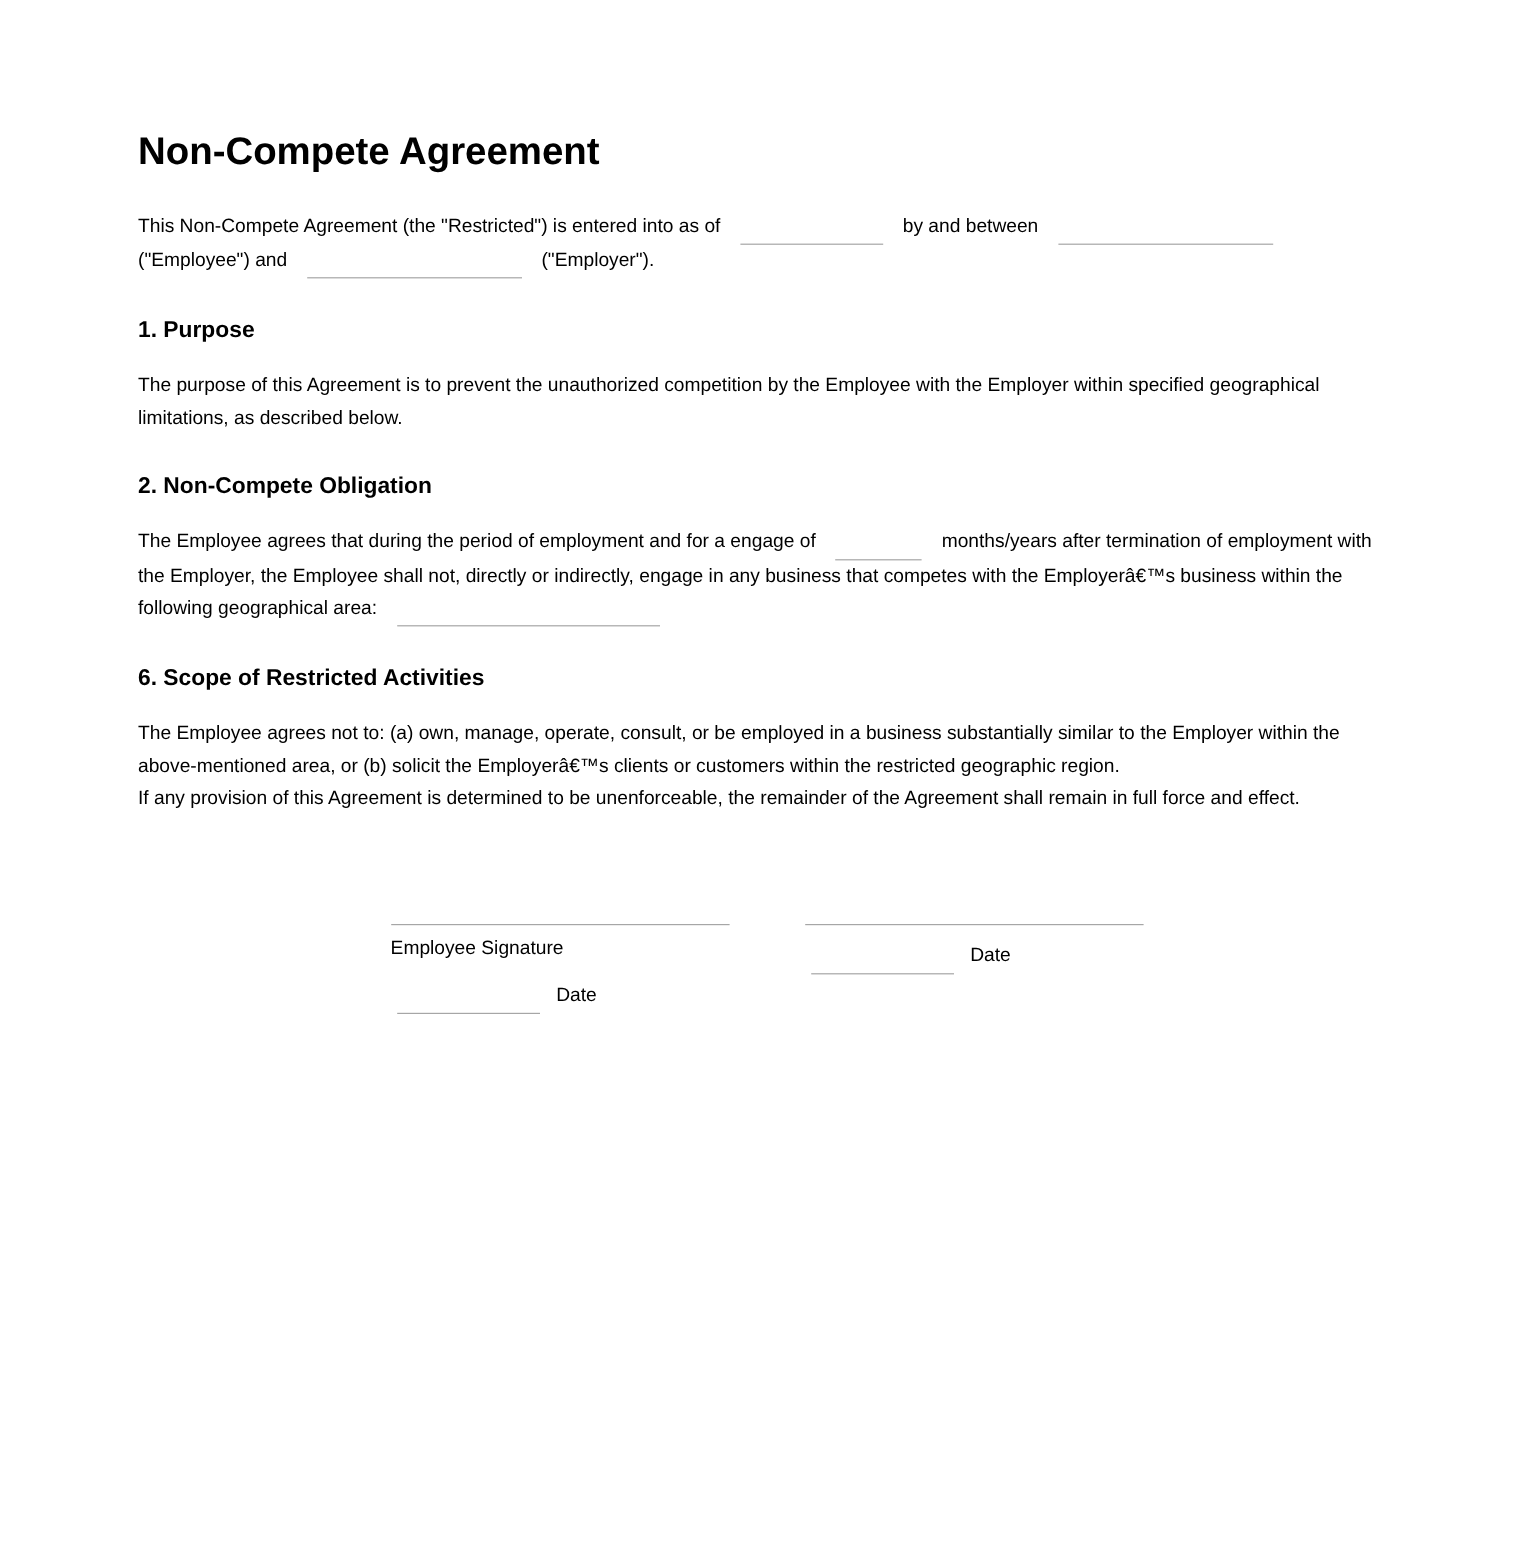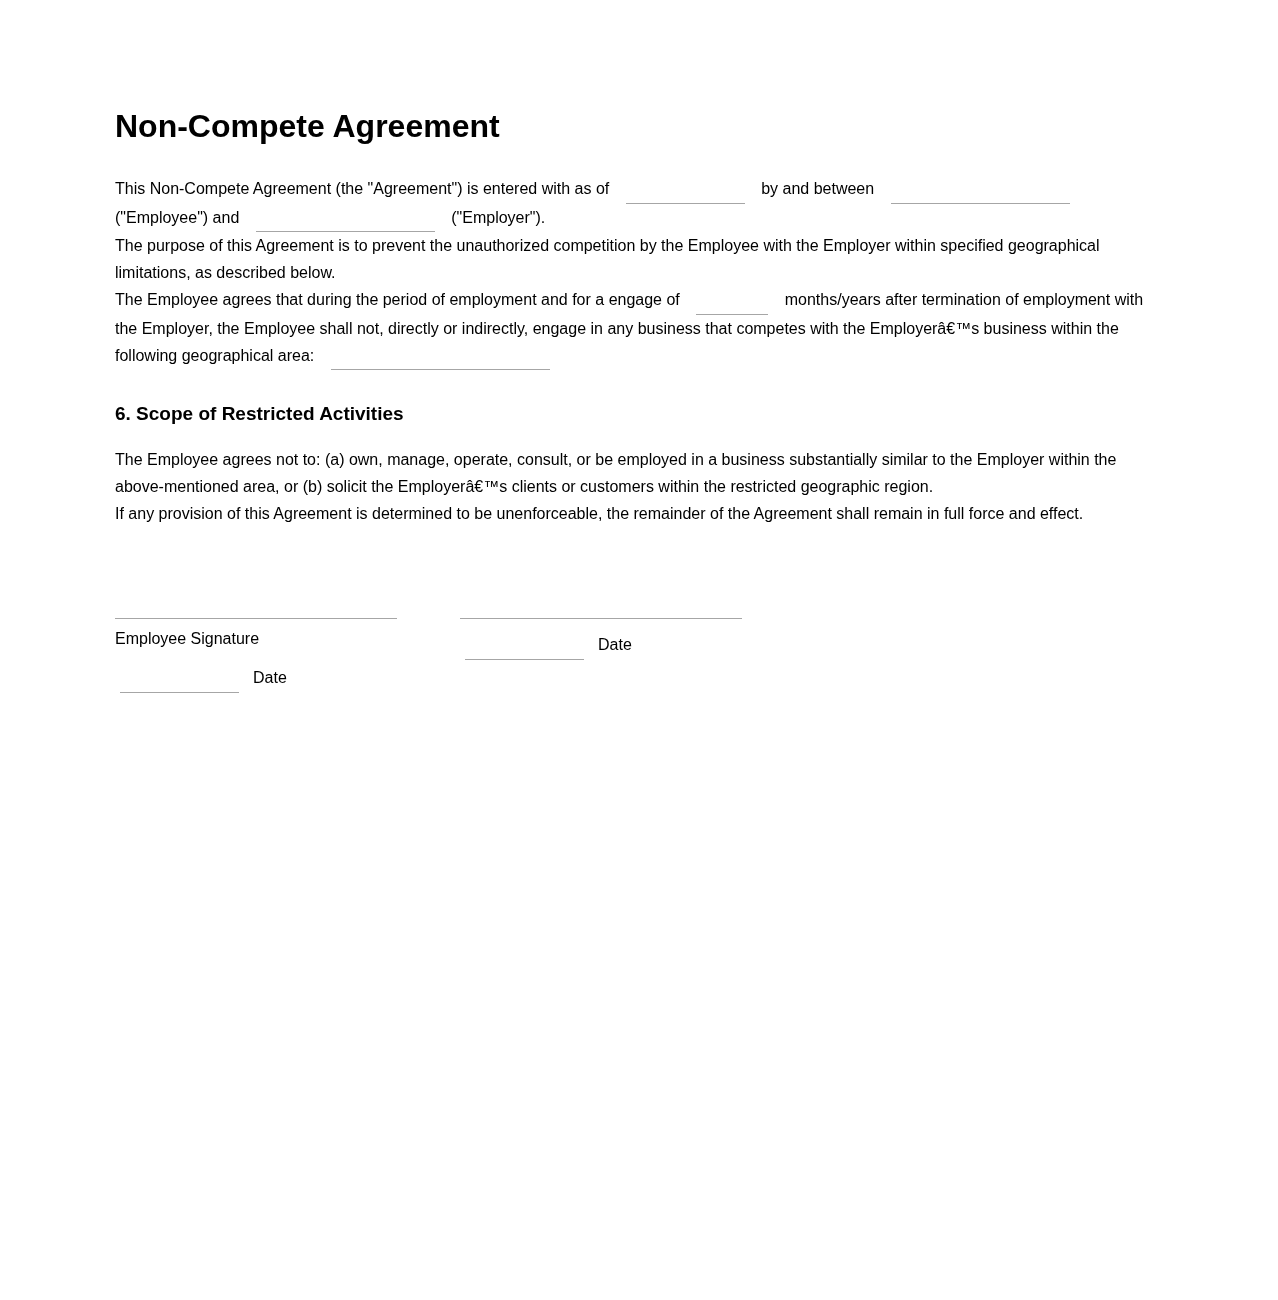--- a/index.html
+++ b/index.html
@@ -49,20 +49,21 @@
     outline: none;
   }
   .w70  { width: 72px; }
   .w120 { width: 119px; }
   .w180 { width: 179px; }
   .w220 { width: 219px; }
   .signatures {
     display: flex;
     gap: 63px;
     margin-top: 68px;
+    justify-content: center;
   }
   .sig-block {
     width: 282px;
   }
   input.sig-line {
     display: block;
     width: 282px;
     border: none;
     border-bottom: 1px solid #a6a6a6;
     background: transparent;
@@ -87,34 +88,36 @@
   }
 </style>
 </head>
 <body>
 
 <div class="page">
 
   <h1 class="doc-title">Non-Compete Agreement</h1>
 
   <p class="intro para">
-    <span>This Non-Compete Agreement (the "Agreement") is entered with as of</span>
+    <span>This Non-Compete Agreement (the "Restricted") is entered into as of</span>
     <input type="text" class="blank w120" value="" style="">
     <span>by and between</span>
     <input type="text" class="blank w180" value="" style="">
     <span>("Employee") and</span>
     <input type="text" class="blank w180" value="" style="">
     <span>("Employer").</span>
   </p>
 
   <div class="section">
+    <div class="section-heading">1. Purpose</div>
     <p class="para">The purpose of this Agreement is to prevent the unauthorized competition by the Employee with the Employer within specified geographical limitations, as described below.</p>
   </div>
 
   <div class="section">
+    <div class="section-heading">2. Non-Compete Obligation</div>
     <p class="para">
       <span>The Employee agrees that during the period of employment and for a engage of</span>
       <input type="text" class="blank w70" value="" style="">
       <span>months/years after termination of employment with the Employer, the Employee shall not, directly or indirectly, engage in any business that competes with the Employerâ€™s business within the following geographical area:</span>
       <input type="text" class="blank w220" value="" style="">
     </p>
   </div>
 
   <div class="section">
     <div class="section-heading">6. Scope of Restricted Activities</div>

